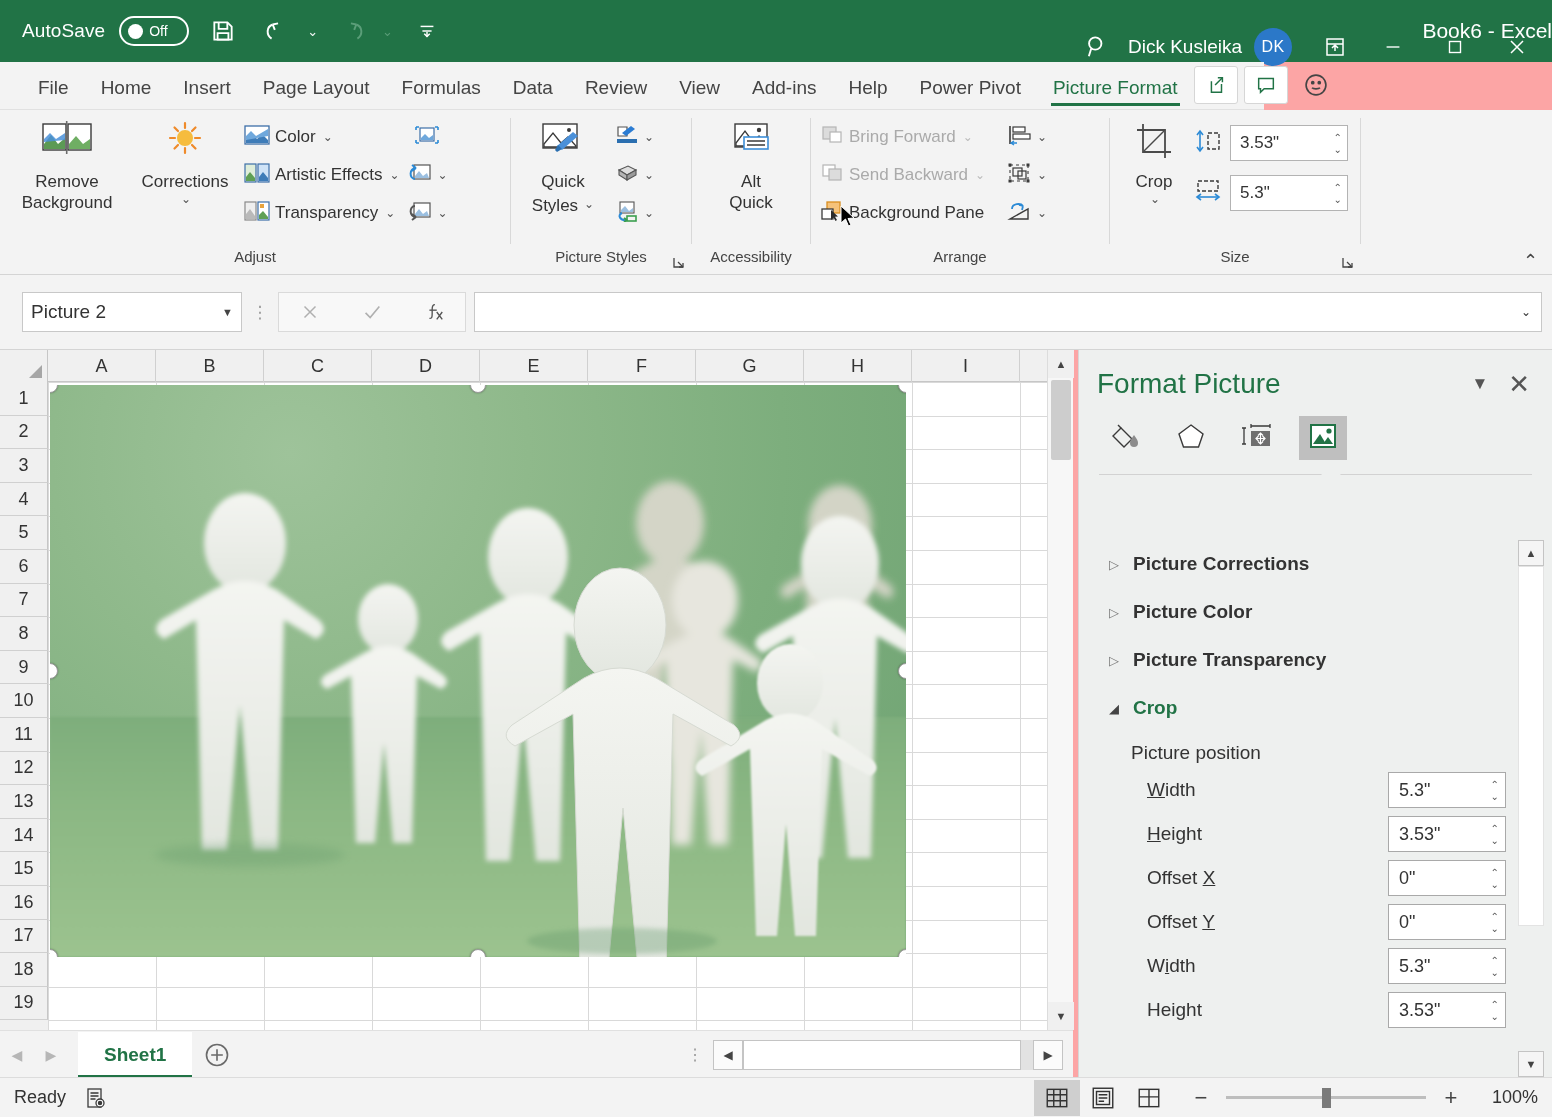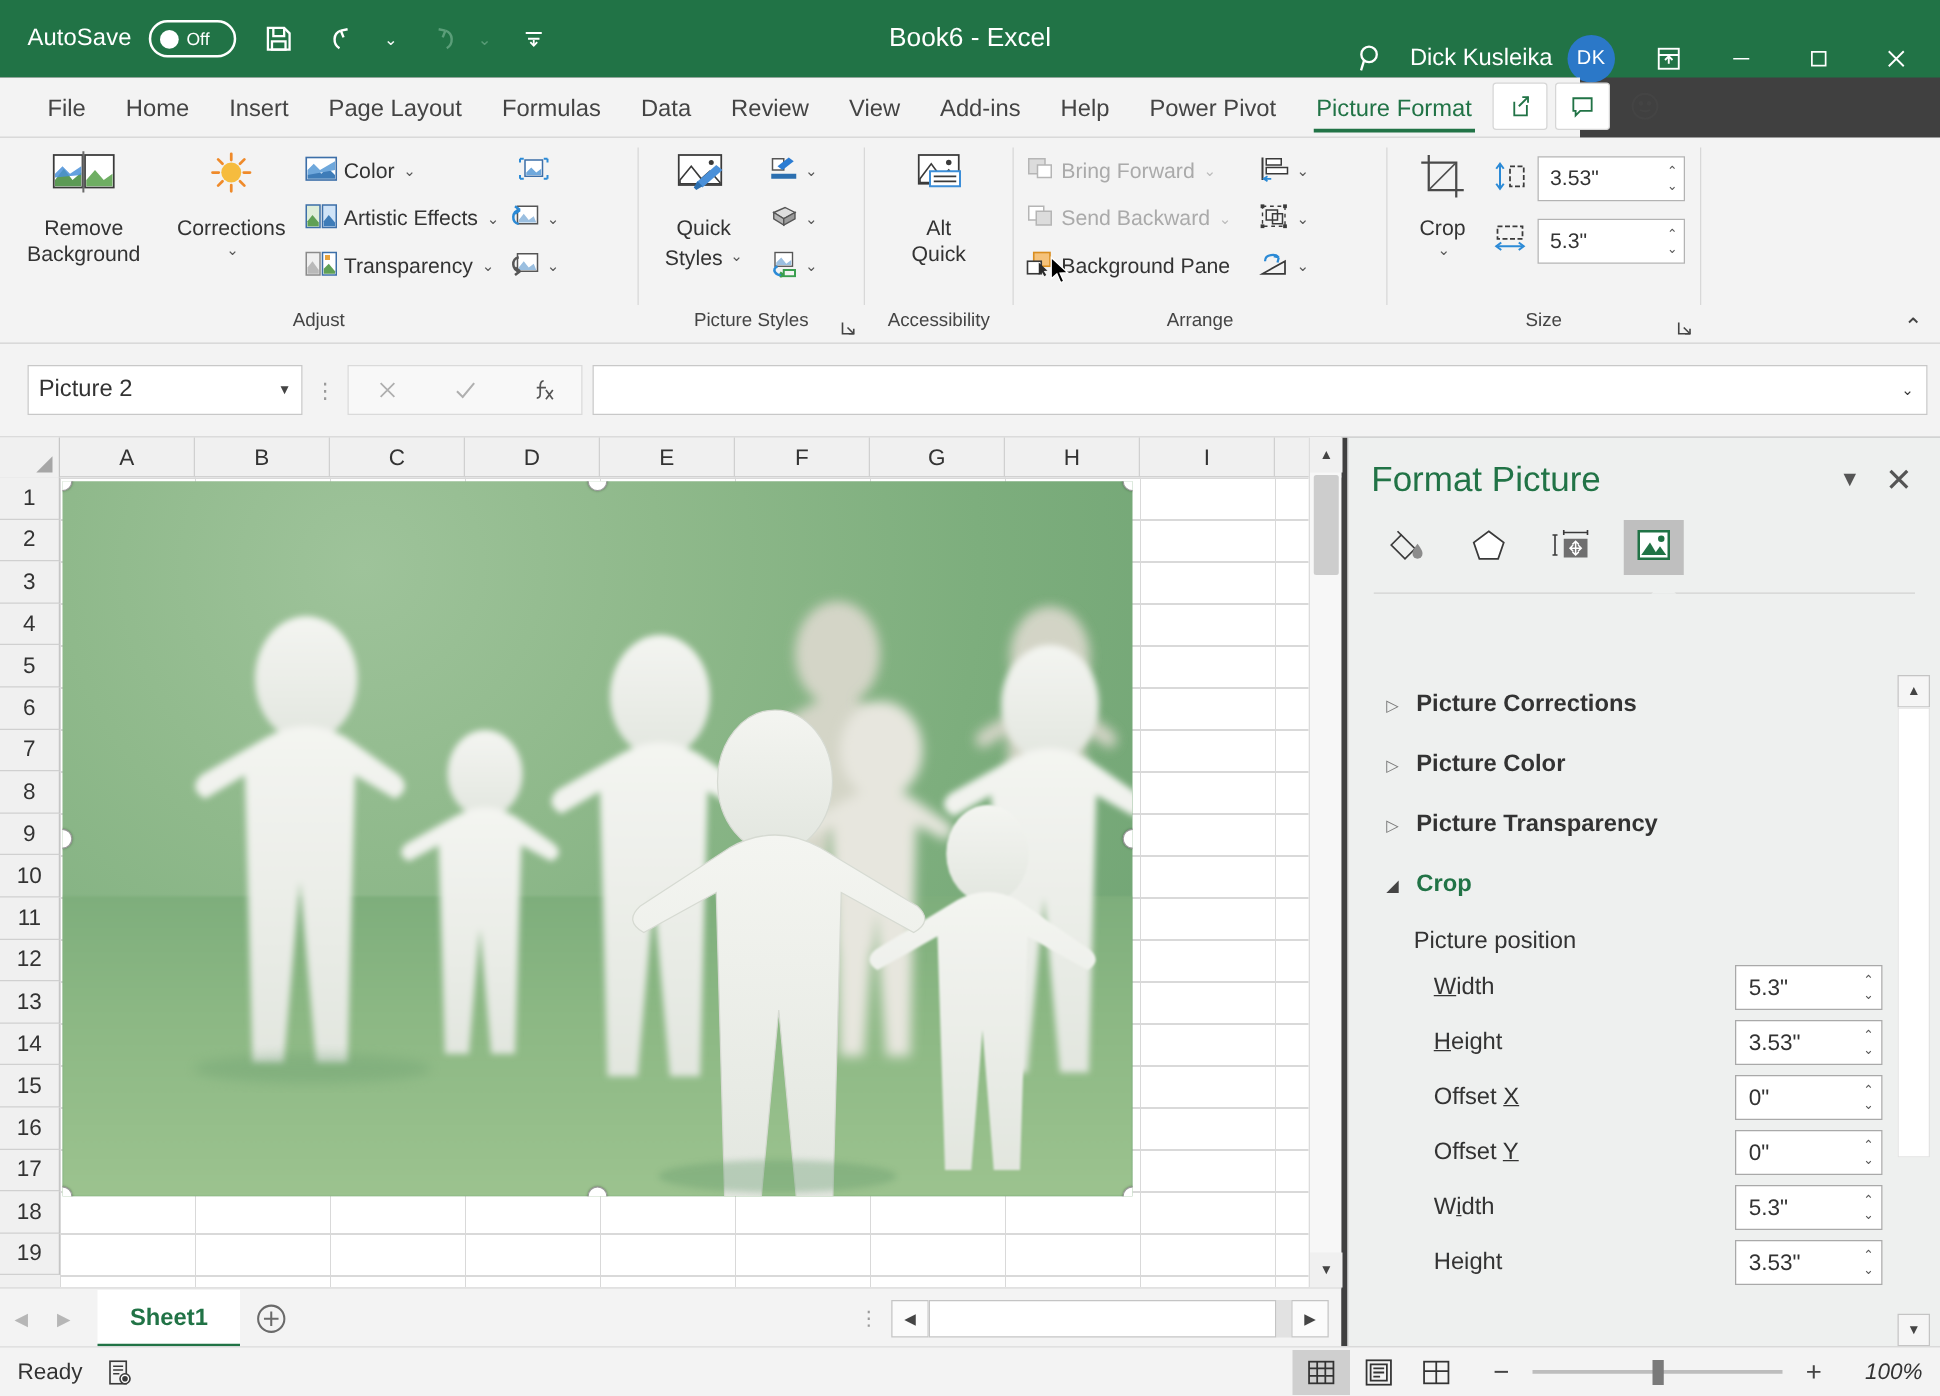--- a/index.html
+++ b/index.html
@@ -3,42 +3,42 @@
 <meta charset="utf-8">
 <style>
   * { box-sizing: border-box; }
   html, body { margin:0; padding:0; }
   body {
     width:1552px; height:1117px;
     font-family:"Liberation Sans", sans-serif;
     background:#f3f3f3; overflow:hidden;
     -webkit-font-smoothing:antialiased;
   }
-  .app { position:relative; width:1552px; height:1117px; background:#404040; }
+  .app { position:relative; width:1552px; height:1117px; background:#fca5a5; }
 
   
   .titlebar {
     position:absolute; left:0; top:0; width:1552px; height:62px;
     background:#217346; display:flex; align-items:center; color:#fff;
   }
   .ts-left { display:flex; align-items:center; gap:14px; padding-left:22px; }
   .autosave-label { font-size:19px; letter-spacing:.1px; }
   .toggle {
     width:70px; height:30px; border-radius:15px; border:2px solid #fff;
     display:flex; align-items:center; gap:6px; padding:0 7px; font-size:14px;
   }
   .toggle .knob { width:15px; height:15px; border-radius:50%; background:#fff; }
   .qat-btn {
     width:40px; height:40px; display:flex; align-items:center; justify-content:center;
     cursor:pointer;
   }
   .qat-btn svg { display:block; }
   .caret-sm { font-size:13px; opacity:.95; margin-left:-4px; }
   .title-center {
-    position:absolute; left:0; right:0; text-align:center; font-size:21px;
+    position:absolute; left:0; right:0; text-align:right; font-size:21px;
     pointer-events:none;
   }
   .ts-right {
     position:absolute; right:0; top:16px; height:62px; display:flex; align-items:center;
     gap:0; padding-right:4px;
   }
   .search-btn { width:62px; height:62px; display:flex; align-items:center; justify-content:center; cursor:pointer;}
   .user-name { font-size:19px; margin-right:12px; white-space:nowrap; }
   .avatar {
     width:38px; height:38px; border-radius:50%; background:#2b78c8; color:#fff;
@@ -253,21 +253,21 @@
   .st-icon { padding-left:18px; cursor:pointer; display:flex; align-items:center;}
   .st-right { margin-left:auto; display:flex; align-items:center; padding-right:14px; gap:0; }
   .viewbtn {
     width:46px; height:36px; display:flex; align-items:center; justify-content:center; cursor:pointer;
   }
   .viewbtn.sel { background:#cfcfcf; }
   .zoom-ctl { display:flex; align-items:center; gap:14px; margin-left:18px; }
   .zoom-minus, .zoom-plus { font-size:22px; color:#444; cursor:pointer; width:22px; text-align:center; line-height:18px;}
   .zoom-track { width:200px; height:3px; background:#bdbdbd; position:relative; cursor:pointer; }
   .zoom-thumb { position:absolute; left:96px; top:-8px; width:9px; height:20px; background:#7a7a7a; }
-  .zoom-pct { font-size:18px; color:#333; width:62px; text-align:right;font-style:italic; }
+  .zoom-pct { font-size:18px; color:#333; width:62px; text-align:right; }
 
   
   .pane {
     position:absolute; left:1078px; top:350px; width:474px; bottom:40px;
     background:#eef0ef; border-left:1px solid #d7d7d7;
   }
   .pane-head { display:flex; align-items:center; padding:18px 16px 0 18px; }
   .pane-title { font-size:28px; color:#217346; flex:1; }
   .pane-caret { font-size:17px; color:#555; cursor:pointer; padding:0 14px; }
   .pane-close { font-size:26px; color:#555; cursor:pointer; padding:0 6px; line-height:22px;}

